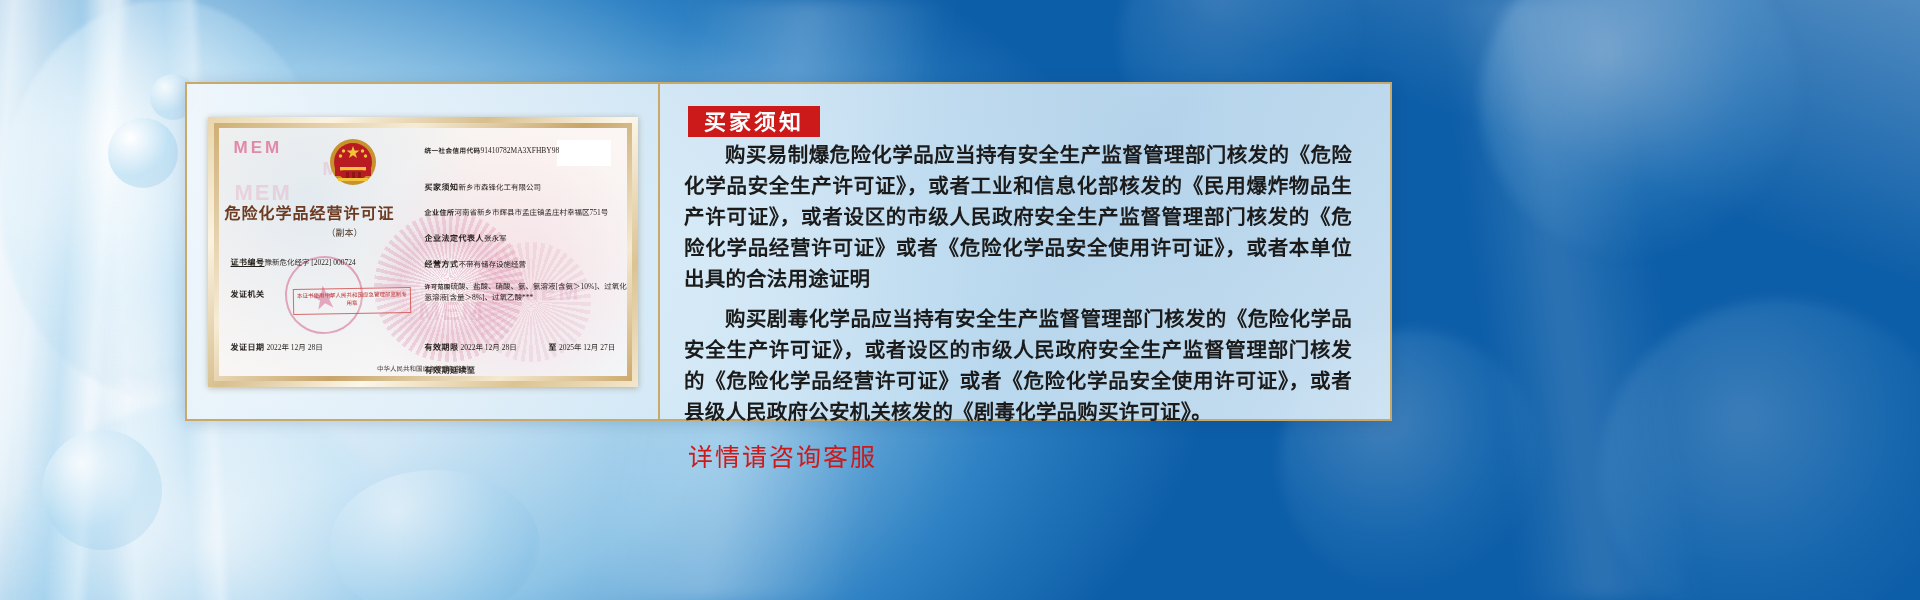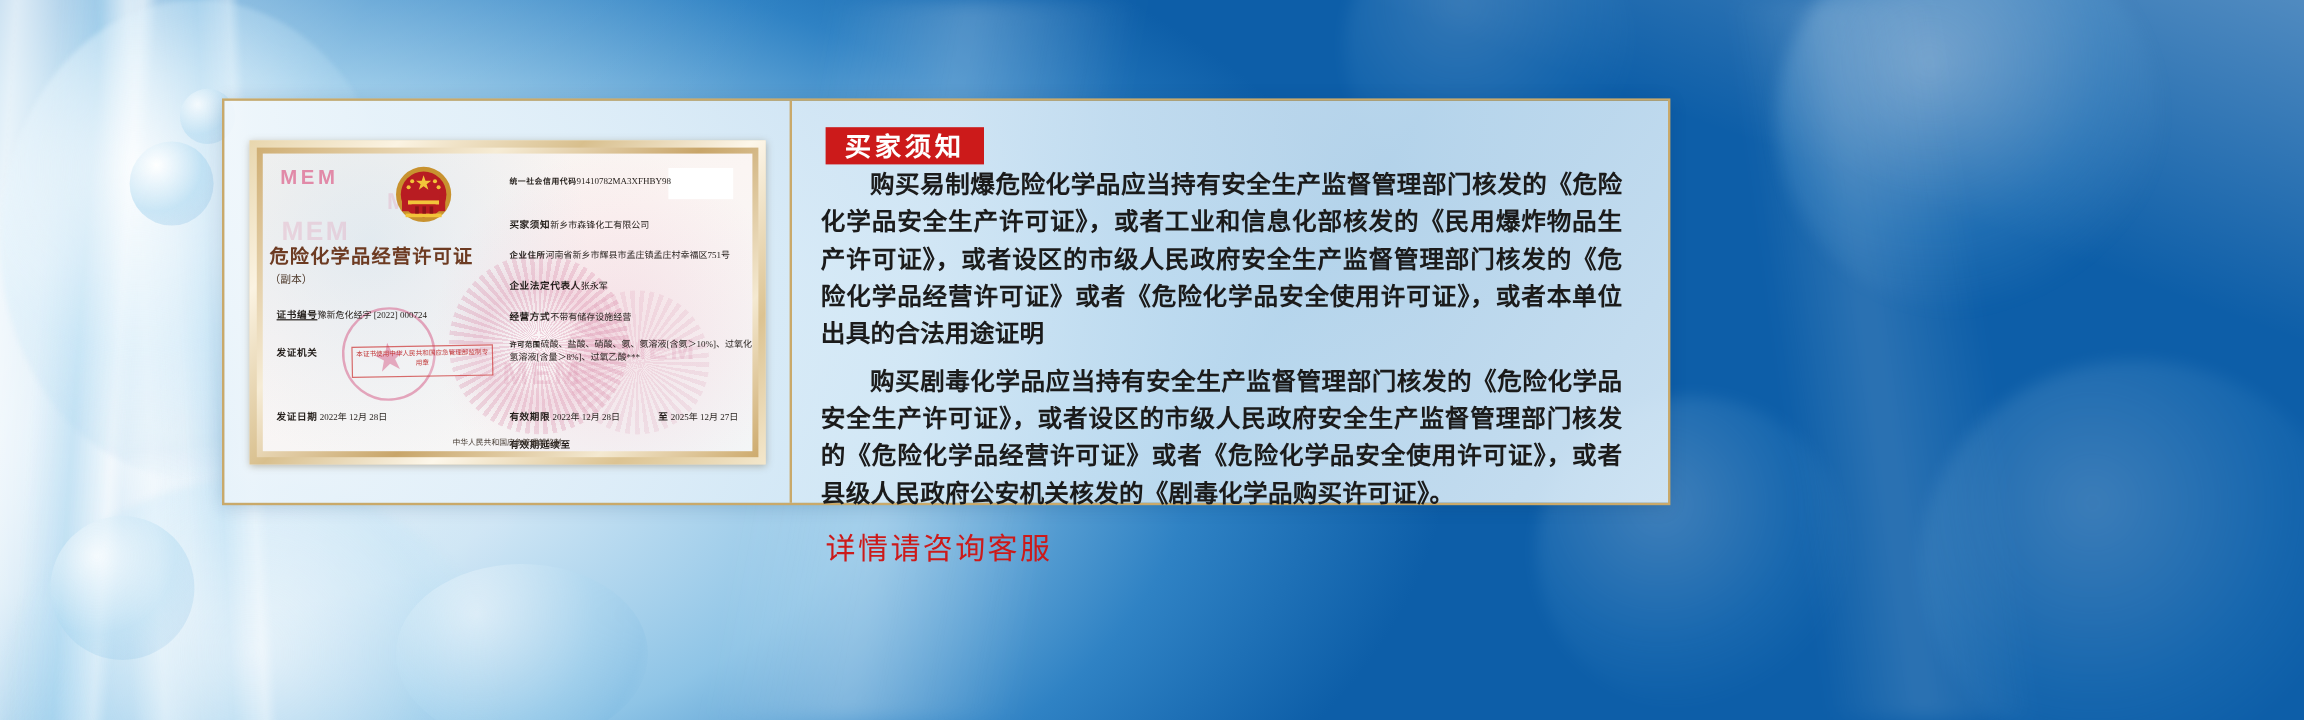--- a/index.html
+++ b/index.html
@@ -149,21 +149,21 @@
   }
   .cert-title {
     position:absolute; left:6px; top:72px; width:240px;
     text-align:left;
     font-size:16px; font-weight:700; letter-spacing:1px;
     color:#6d3b22;
     font-family:"Liberation Serif",serif;
   }
   .cert-sub {
     position:absolute; left:6px; top:98px; width:240px;
-    text-align:left; font-size:9px; color:#4a3526;
+    text-align:center; font-size:9px; color:#4a3526;
   }
   .fld { position:absolute; font-size:8px; color:#241f1b; white-space:nowrap; }
   .fld .k { font-weight:700; letter-spacing:.5px; }
   .fld .v { font-size:7.5px; }
   .fld.u .k { text-decoration:underline;margin-top:28px; }
 
   .seal {
     position:absolute; left:66px; top:128px;
     width:78px; height:78px; border-radius:50%;
     border:2px solid rgba(215,100,140,.55);

